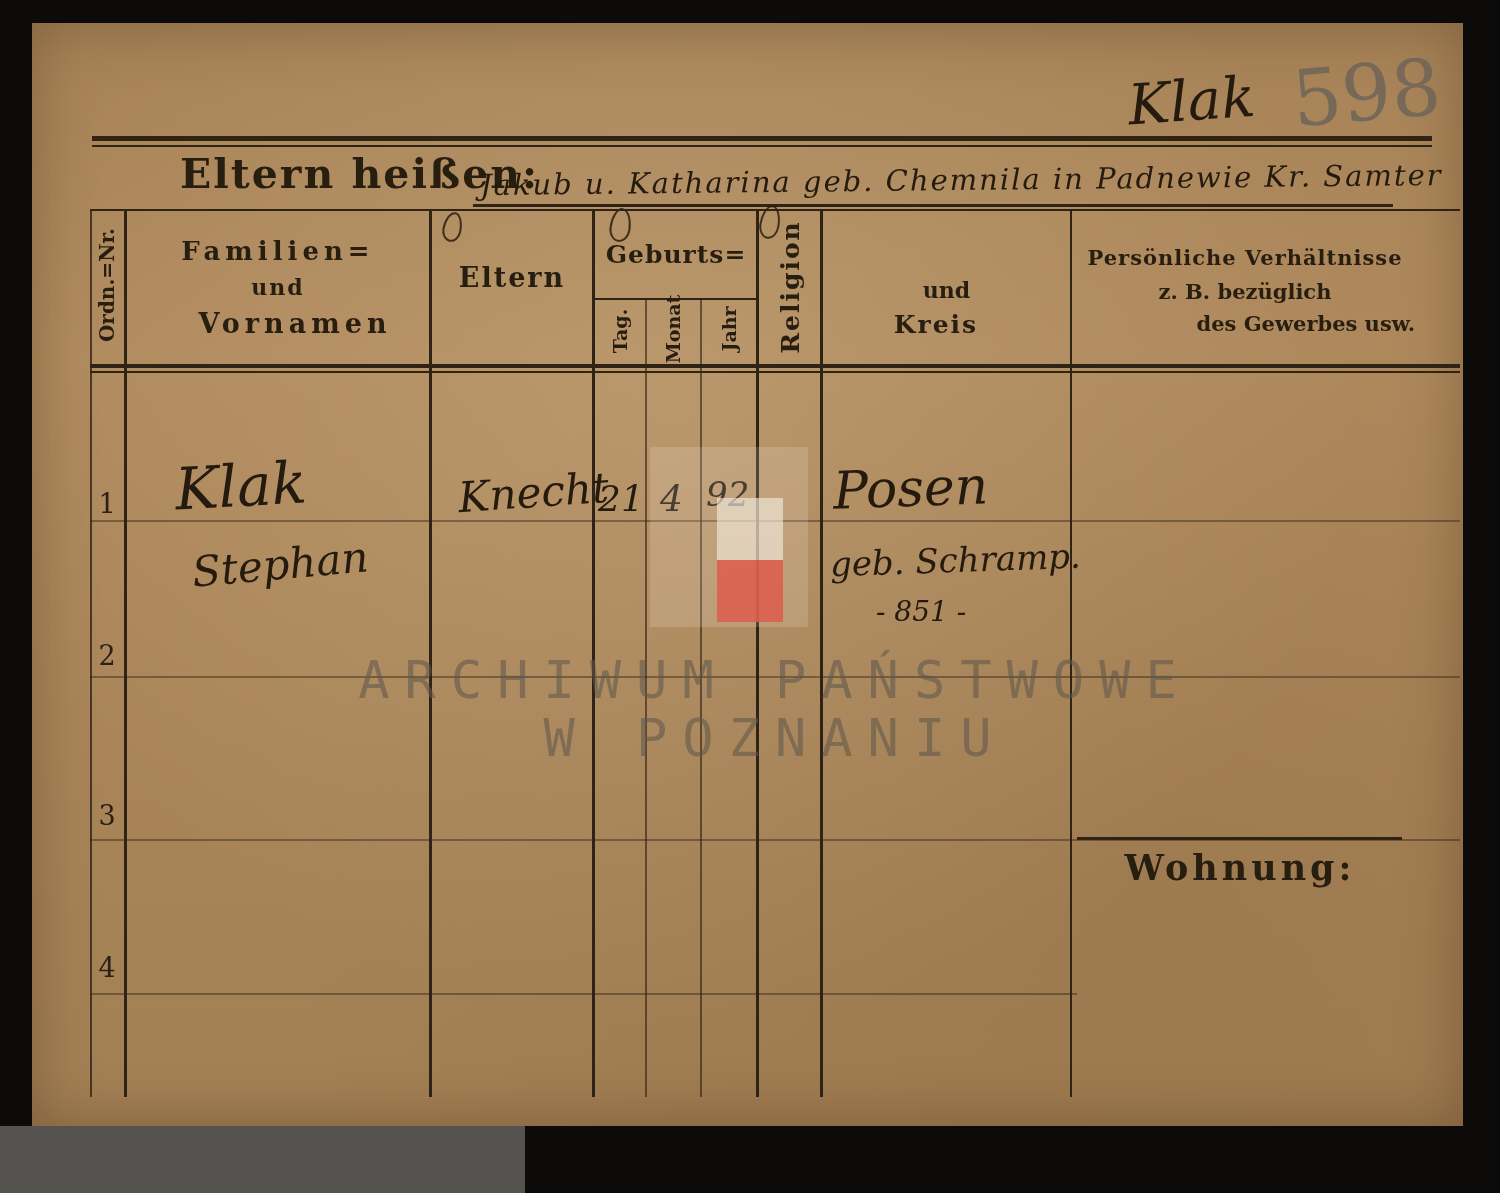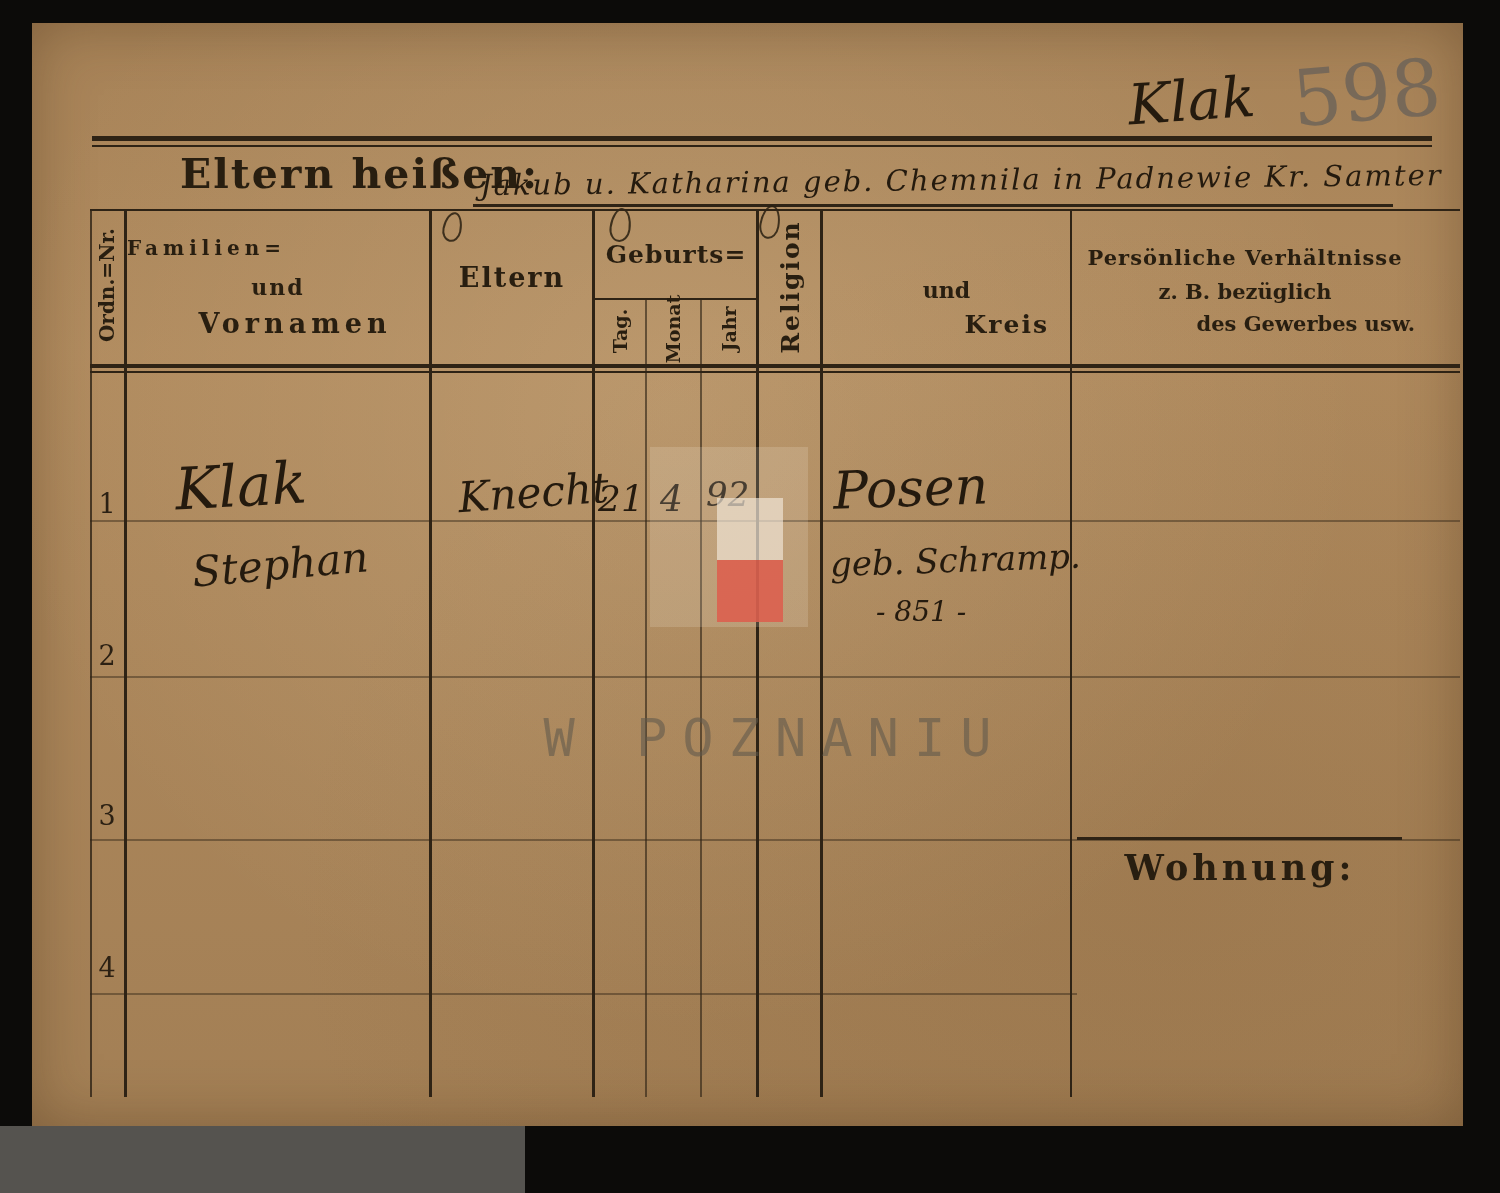--- a/index.html
+++ b/index.html
@@ -56,35 +56,35 @@
   <div class="line" style="left:820px;top:209px;width:3px;height:888px;"></div>
   <div class="line" style="left:1070px;top:209px;width:2px;height:888px;"></div>
 
   <div class="line" style="left:90px;top:364px;width:1370px;height:4px;"></div>
   <div class="line" style="left:90px;top:371px;width:1370px;height:2px;"></div>
 
   <div class="line" style="left:593px;top:298px;width:164px;height:2px;"></div>
 
   <div class="print rot" style="left:52px;top:265px;width:110px;height:40px;font-size:20px;transform:rotate(-90deg);font-weight:bold;">Ordn.=Nr.</div>
 
-  <div class="print" style="left:127px;top:236px;width:302px;font-size:20px;letter-spacing:5px;">Familien=</div>
+  <div class="print" style="left:127px;top:236px;width:302px;text-align:center;font-size:26px;letter-spacing:5px;">Familien=</div>
   <div class="print" style="left:127px;top:274px;width:302px;text-align:center;font-size:22px;letter-spacing:2px;">und</div>
   <div class="print" style="left:127px;top:308px;width:302px;text-align:center;font-size:27px;letter-spacing:5px;margin-left:17px;">Vornamen</div>
 
   <div class="print" style="left:432px;top:262px;width:160px;text-align:center;font-size:27px;letter-spacing:2px;">Eltern</div>
 
   <div class="print" style="left:595px;top:240px;width:162px;text-align:center;font-size:25px;letter-spacing:1px;">Geburts=</div>
   <div class="print rot" style="left:575px;top:314px;width:90px;height:34px;font-size:19px;transform:rotate(-90deg);">Tag.</div>
   <div class="print rot" style="left:628px;top:312px;width:90px;height:34px;font-size:19px;transform:rotate(-90deg);">Monat</div>
   <div class="print rot" style="left:684px;top:312px;width:90px;height:34px;font-size:19px;transform:rotate(-90deg);">Jahr</div>
 
   <div class="print rot" style="left:724px;top:267px;width:132px;height:40px;font-size:25px;letter-spacing:2px;transform:rotate(-90deg);">Religion</div>
 
   <div class="print" style="left:823px;top:277px;width:247px;text-align:center;font-size:22px;">und</div>
-  <div class="print" style="left:823px;top:310px;width:226px;text-align:right;font-size:25px;letter-spacing:2px;">Kreis</div>
+  <div class="print" style="left:823px;top:310px;width:226px;text-align:center;font-size:25px;letter-spacing:2px;">Kreis</div>
 
   <div class="print" style="left:1075px;top:245px;width:340px;text-align:center;font-size:21px;letter-spacing:1px;">Persönliche Verhältnisse</div>
   <div class="print" style="left:1075px;top:279px;width:340px;text-align:center;font-size:21px;">z. B. bezüglich</div>
   <div class="print" style="left:1075px;top:311px;width:340px;text-align:right;font-size:21px;">des Gewerbes usw.</div>
 
   <div class="faintline" style="left:90px;top:520px;width:1370px;height:2px;opacity:.7;"></div>
   <div class="faintline" style="left:90px;top:676px;width:1370px;height:2px;opacity:.7;"></div>
   <div class="faintline" style="left:90px;top:839px;width:1370px;height:2px;opacity:.7;"></div>
   <div class="faintline" style="left:90px;top:993px;width:987px;height:2px;opacity:.7;"></div>
 
@@ -103,17 +103,18 @@
   <div class="hand" style="left:660px;top:478px;font-size:36px;">4</div>
   <div class="hand" style="left:706px;top:474px;font-size:34px;">92</div>
   <div class="hand" style="left:833px;top:458px;font-size:52px;transform:rotate(-2deg);">Posen</div>
   <div class="hand" style="left:830px;top:540px;font-size:34px;transform:rotate(-2deg);">geb. Schramp.</div>
   <div class="hand" style="left:876px;top:595px;font-size:28px;">- 851 -</div>
 
   <div style="position:absolute;left:650px;top:447px;width:158px;height:180px;background:rgba(255,248,235,0.16);"></div>
   <div style="position:absolute;left:717px;top:498px;width:66px;height:62px;background:rgba(245,236,222,0.62);"></div>
   <div style="position:absolute;left:717px;top:560px;width:66px;height:62px;background:rgba(221,95,77,0.88);"></div>
 
+  <div class="wm" style="top:650px;letter-spacing:15px;">ARCHIWUM PAŃSTWOWE</div>
   <div class="wm" style="top:708px;letter-spacing:15px;">W POZNANIU</div>
 
   <div style="position:absolute;left:0;top:1126px;width:525px;height:67px;background:#55534f;"></div>
 
 </div>
 
 </body></html>

